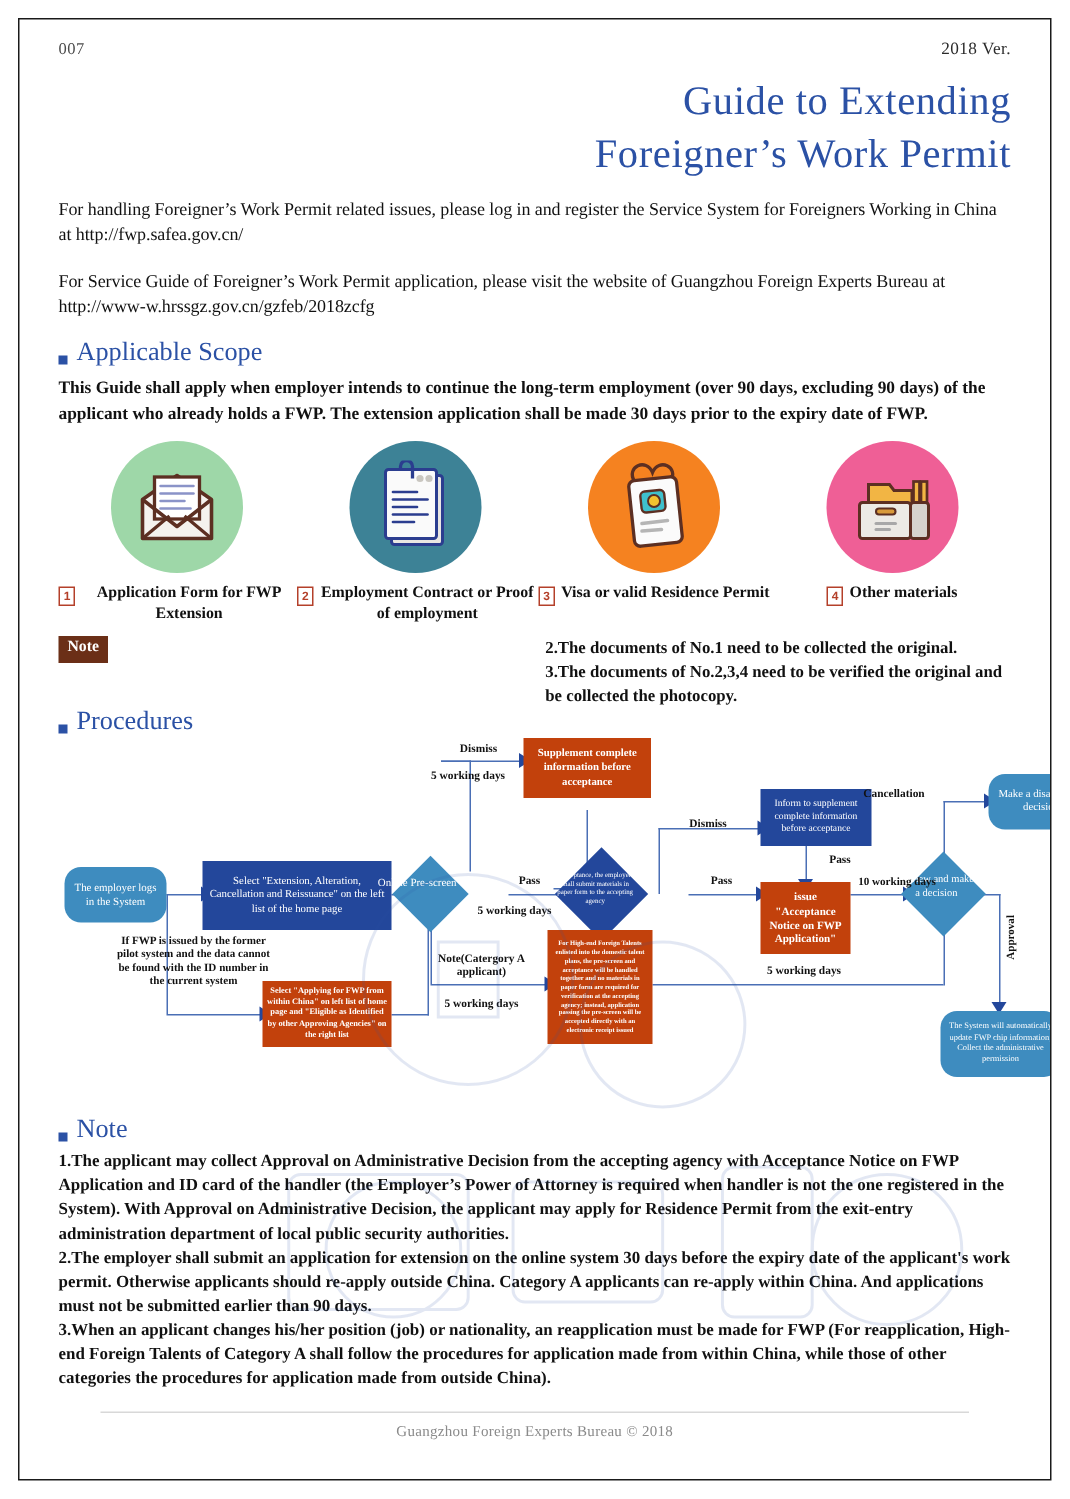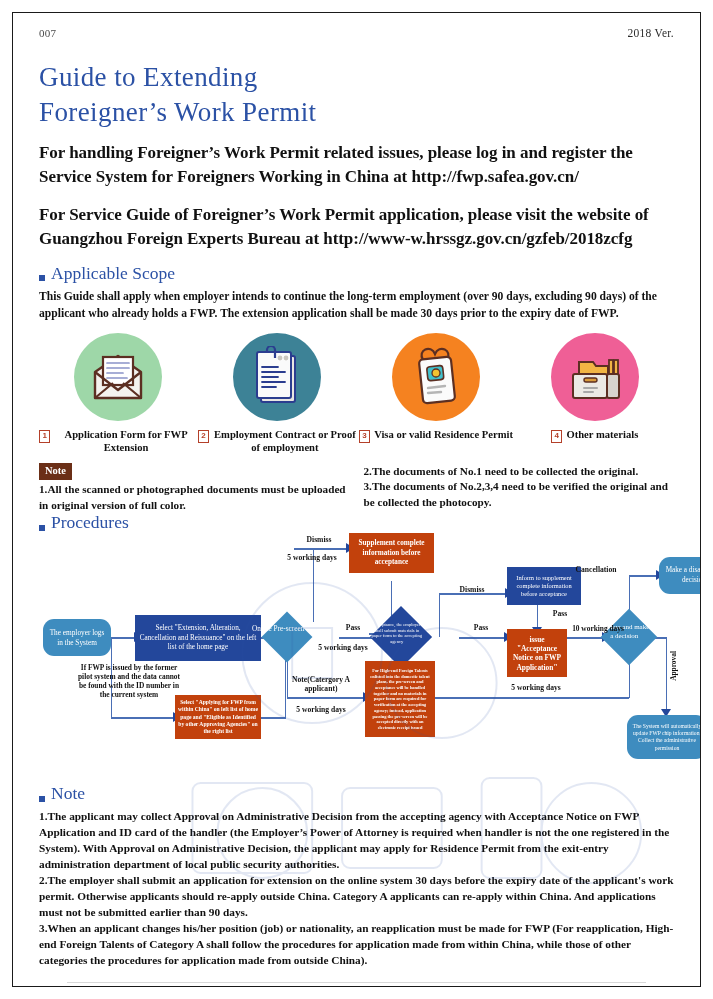--- a/index.html
+++ b/index.html
@@ -23,27 +23,27 @@
     position: absolute;
     left: 0; top: 0; right: 0; bottom: 0;
     padding: 14px 26px 0 26px;
   }
 
   
   .hdr { display:flex; justify-content:space-between; align-items:flex-end;
          font-size: 11px; color:#4a4a4a; letter-spacing:.3px; }
   .hdr .right { font-size: 11.5px; color:#2b2b2b; }
 
-  .title { text-align:left; color:#2b51a5; font-size:27px; line-height:1.28;
-           margin: 21px 0 0 0; letter-spacing:.4px; font-weight:400; }
+  .title { text-align:right; color:#2b51a5; font-size:27px; line-height:1.28;
+           margin: 11px 0 0 0; letter-spacing:.4px; font-weight:400; }
   .title div { white-space: nowrap; }
 
   
-  .para { font-size:17px; line-height:1.42; margin-top:12px; text-align:left;
-          font-weight:700; letter-spacing:-0.05px; }
+  .para { font-size:12px; line-height:1.42; margin-top:12px; text-align:left;
+          font-weight:400; letter-spacing:-0.05px; }
   .para.tight { margin-top:14px; }
 
   
   .sec { display:flex; align-items:center; gap:6px; margin-top:13px; }
   .sec .sq { width:6px; height:6px; background:#2b51a5; display:inline-block;
              position:relative; top:5px; }
   .sec .txt { color:#2b51a5; font-size:17.5px; line-height:1; }
 
   .sec-body { font-size:11.6px; line-height:1.45; margin-top:7px; font-weight:600; }
 
@@ -221,21 +221,20 @@
         <div class="ic-label">
           <span class="numbox">4</span>
           <span class="t">Other materials</span>
         </div>
       </div>
     </div>
 
     <div class="notewrap">
       <div class="notecol">
         <div class="noteflag">Note</div>
-        <div>1.All the scanned or photographed documents must be uploaded in original version of full color.</div>
       </div>
       <div class="notecol" style="padding-top:1px">
         <div>2.The documents of No.1 need to be collected the original.</div>
         <div>3.The documents of No.2,3,4 need to be verified the original and be collected the photocopy.</div>
       </div>
     </div>
 
     <div class="sec" style="margin-top:0">
       <span class="sq"></span>
       <span class="txt">Procedures</span>

